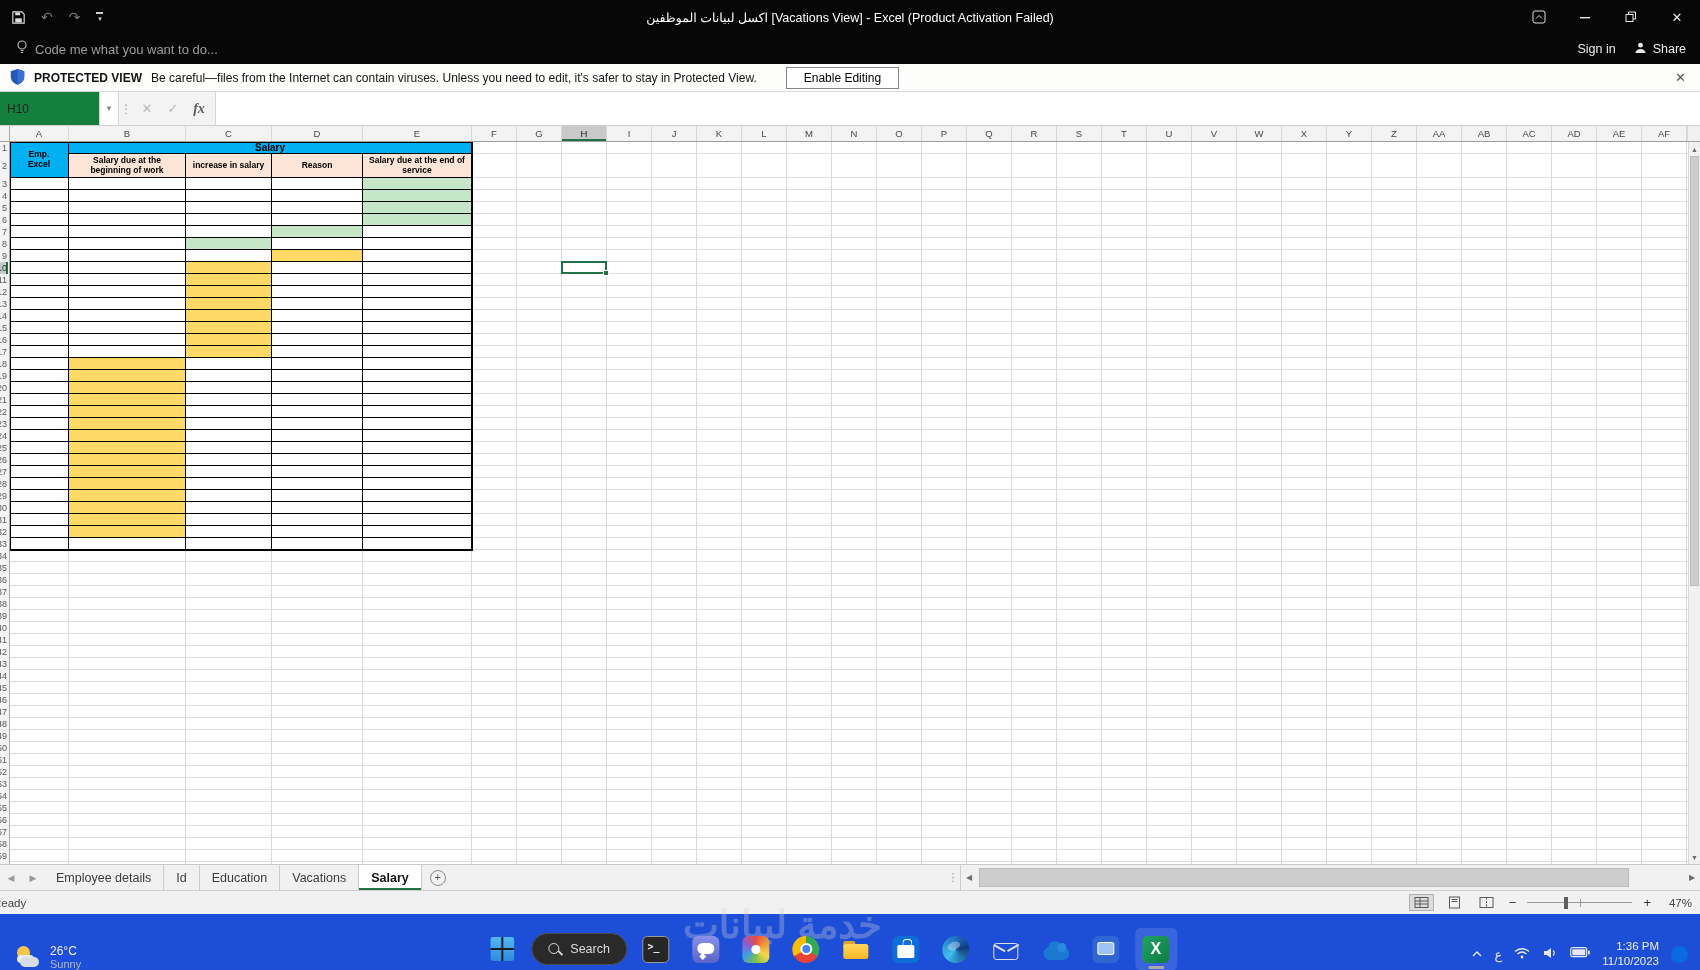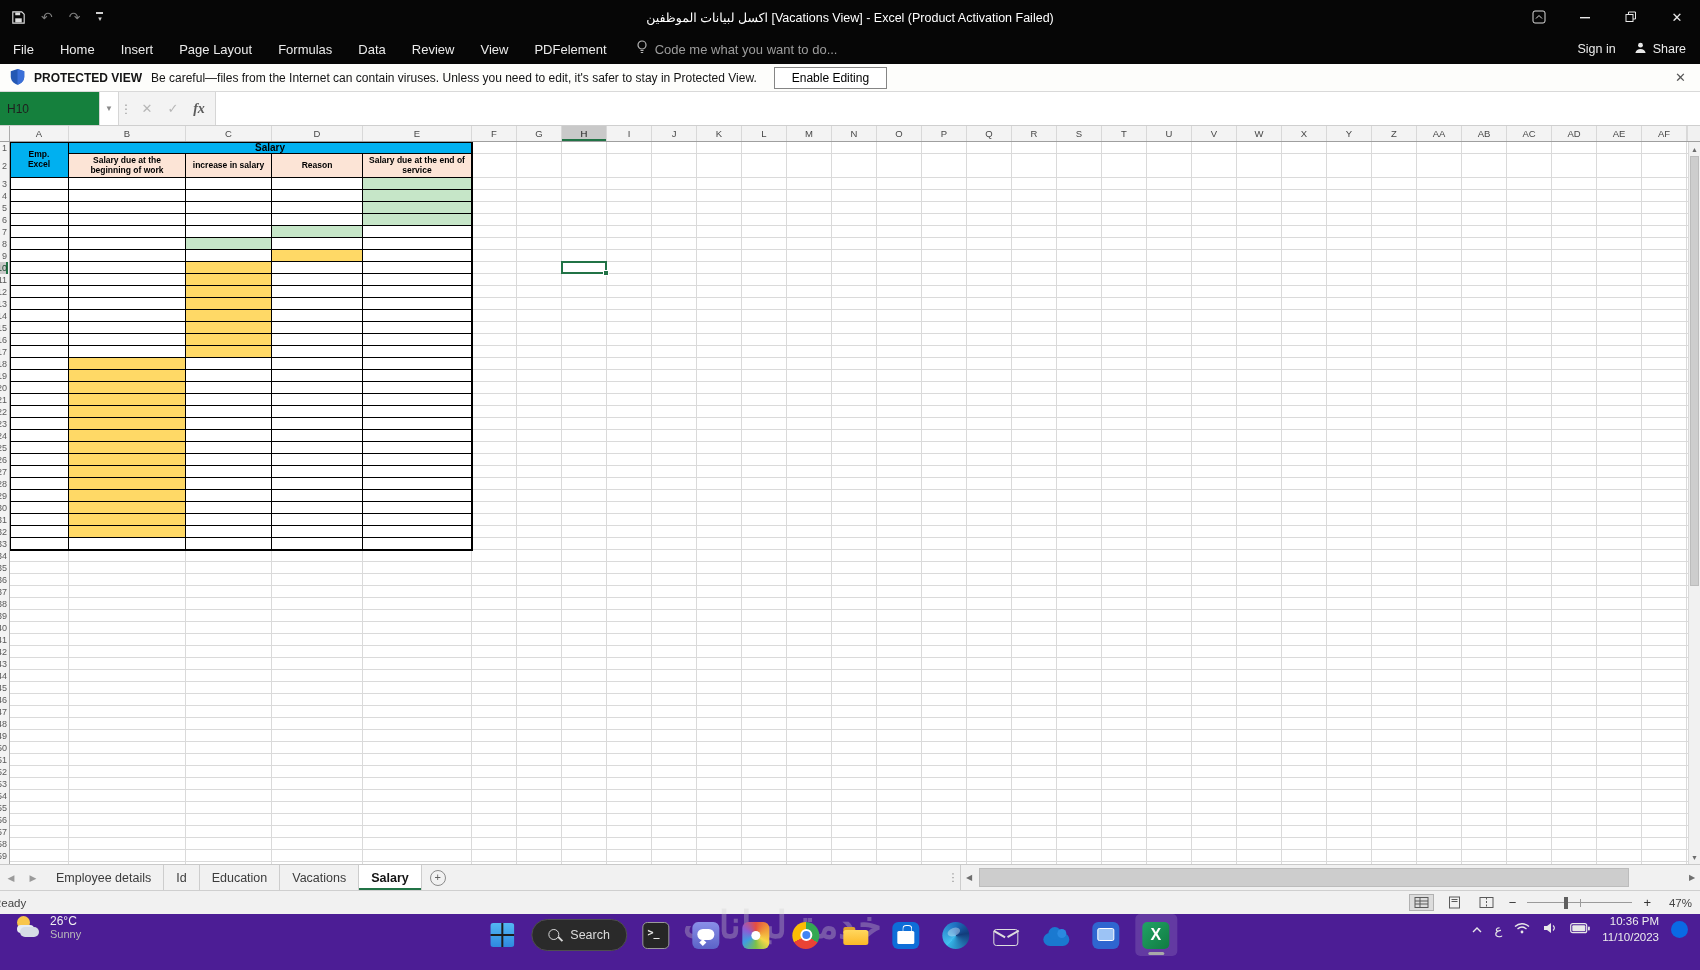--- a/index.html
+++ b/index.html
@@ -22,21 +22,21 @@
 .menubar{height:30px;background:#060606;display:flex;align-items:stretch;color:#ebebeb}
 .rtabs{display:flex;align-items:stretch}
 .rtab{padding:0 13px;font-size:13px;display:flex;align-items:center;white-space:nowrap}
 .tellme{display:flex;align-items:center;gap:7px;color:#9d9d9d;margin-left:16px;font-size:13px}
 .mright{margin-left:auto;display:flex;align-items:center;gap:18px;padding-right:14px;font-size:12.5px}
 .sharebox{display:flex;align-items:center;gap:6px}
 
 
 .pvbar{height:28px;background:#fdfdfb;border-bottom:1px solid #d9d9d9;display:flex;align-items:center;gap:9px;padding:0 10px;font-size:12px;color:#141414}
 .pv-label{font-weight:bold}
-.pv-btn{border:1px solid #858585;background:#fff;padding:3px 17px;font-size:12px;margin-left:8px;white-space:nowrap}
+.pv-btn{border:1px solid #858585;background:#fff;padding:3px 17px;font-size:12px;margin-left:20px;white-space:nowrap}
 .pv-close{margin-left:auto;color:#555;font-size:13px;padding-right:4px}
 
 
 .fbar{height:34px;background:#f3f3f3;border-bottom:1px solid #cfcfcf;display:flex;align-items:stretch}
 .namebox{width:100px;background:#15803d;border-right:1px solid #d6d6d6;display:flex;align-items:center;font-size:12px;padding-left:7px;color:#1f1f1f}
 .nb-drop{width:19px;background:#fff;border-right:1px solid #d6d6d6;display:flex;align-items:center;justify-content:center;color:#8a8a8a;font-size:8px}
 .fb-sep{width:15px;display:flex;align-items:center;justify-content:center;color:#9a9a9a;font-size:12px;letter-spacing:1px}
 .fb-btn{width:26px;display:flex;align-items:center;justify-content:center;font-size:13px;color:#b6b6b6}
 .fb-fx{color:#5c5c5c;font-family:"Liberation Serif",serif;font-style:italic;font-weight:bold;font-size:14px}
 .fb-input{flex:1;background:#fff;border-left:1px solid #d6d6d6;margin-left:3px}
@@ -95,21 +95,21 @@
 .zoom-slider{width:105px;height:14px;position:relative}
 .zs-track{position:absolute;left:0;right:0;top:6.5px;height:1px;background:#9a9a9a}
 .zs-tick{position:absolute;left:50%;top:3px;width:1px;height:8px;background:#9a9a9a}
 .zs-thumb{position:absolute;left:35%;top:1px;width:4px;height:12px;background:#5f5f5f}
 .zoom-pct{min-width:30px;text-align:right}
 
 
 .watermark{position:absolute;left:683px;top:903px;font-size:38px;font-weight:bold;color:#d2d2d2;opacity:.32;z-index:2;pointer-events:none;white-space:nowrap}
 
 
-.taskbar{height:56px;background:#4c1d95;display:flex;align-items:flex-start;color:#e8e8e8}
+.taskbar{height:56px;background:#1d4ed8;display:flex;align-items:flex-end;color:#e8e8e8}
 .weather{display:flex;align-items:center;gap:8px;padding-left:14px;z-index:3}
 .wx{width:28px;height:26px;position:relative}
 .wx::before{content:"";position:absolute;left:3px;top:2px;width:13px;height:13px;border-radius:50%;background:#f8c64a}
 .wx::after{content:"";position:absolute;left:6px;bottom:3px;width:19px;height:10px;border-radius:6px;background:#d6dde6;box-shadow:-4px -3px 0 -1px #e6ecf2}
 .wx-temp{font-size:12px;color:#f0f0f0}
 .wx-cond{font-size:11px;color:#b9b9b9}
 .tb-center{position:absolute;left:50%;transform:translateX(-53%);display:flex;align-items:center;gap:8px;z-index:3}
 .tb-slot{width:42px;height:42px;display:flex;align-items:center;justify-content:center;border-radius:5px;position:relative}
 .tb-slot.active{background:rgba(255,255,255,.13)}
 .tb-slot.active::after{content:"";position:absolute;bottom:1px;left:50%;transform:translateX(-50%);width:16px;height:3px;border-radius:2px;background:#a9a9a9}
@@ -187,31 +187,20 @@
       <svg width="12" height="12" viewBox="0 0 12 12">
           <rect x="1" y="3.5" width="7" height="7" fill="none" stroke="#e8e8e8"></rect>
           <path d="M3.5 3.5V1h7v7H8" fill="none" stroke="#e8e8e8"></path>
         </svg>
     </span>
     <span class="win-btn">✕</span>
   </div>
 </div>
 
 <div class="menubar">
-  <div class="rtabs">
-      <div class="rtab">File</div>
-      <div class="rtab">Home</div>
-      <div class="rtab">Insert</div>
-      <div class="rtab">Page Layout</div>
-      <div class="rtab">Formulas</div>
-      <div class="rtab">Data</div>
-      <div class="rtab">Review</div>
-      <div class="rtab">View</div>
-      <div class="rtab">PDFelement</div>
-    </div>
   <div class="tellme">
     <span>
       <svg width="12" height="15" viewBox="0 0 12 15">
           <circle cx="6" cy="5" r="4" fill="none" stroke="#b5b5b5" stroke-width="1.2"></circle>
           <path d="M4.5 10.5h3M4.8 12.5h2.4" stroke="#b5b5b5" stroke-width="1.2"></path>
         </svg>
     </span>
     <span>Code me what you want to do...</span>
   </div>
   <div class="mright">
@@ -753,18 +742,18 @@
         </svg>
     </span>
     <span>
       <svg width="20" height="11" viewBox="0 0 20 11">
           <rect x=".7" y=".7" width="16" height="9" rx="2" fill="none" stroke="#e8e8e8" stroke-width="1.2"></rect>
           <rect x="2.3" y="2.3" width="13" height="6" rx="1" fill="#e8e8e8"></rect>
           <rect x="18" y="3.5" width="1.8" height="4" rx=".8" fill="#e8e8e8"></rect>
         </svg>
     </span>
     <span class="clock">
-      <span style="display:block">10:36 PM</span>
+      <span style="display:block">1:36 PM</span>
       <span style="display:block">11/10/2023</span>
     </span>
     <span class="badge"></span>
   </div>
 </div>
 
 </body></html>

